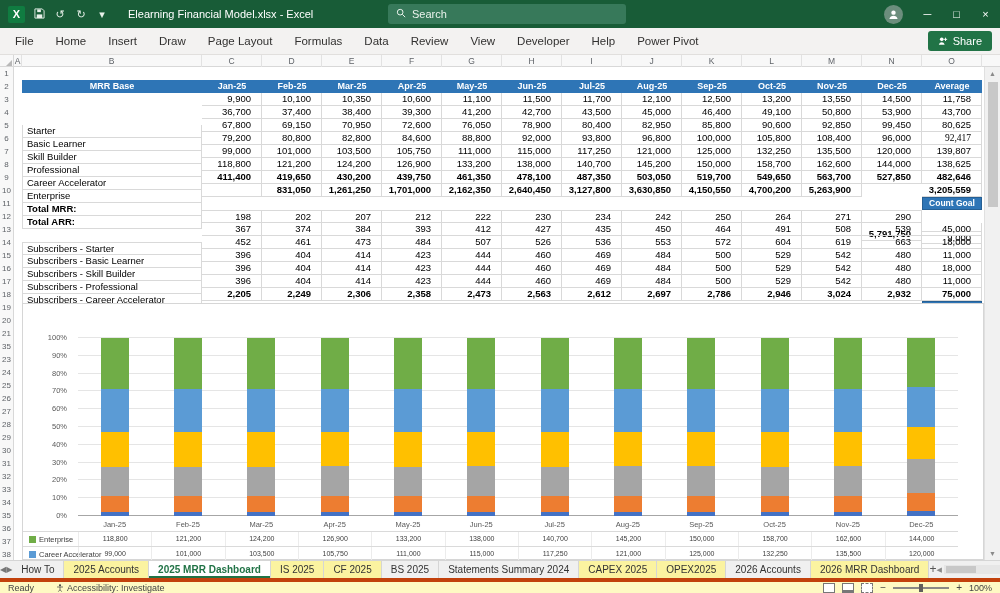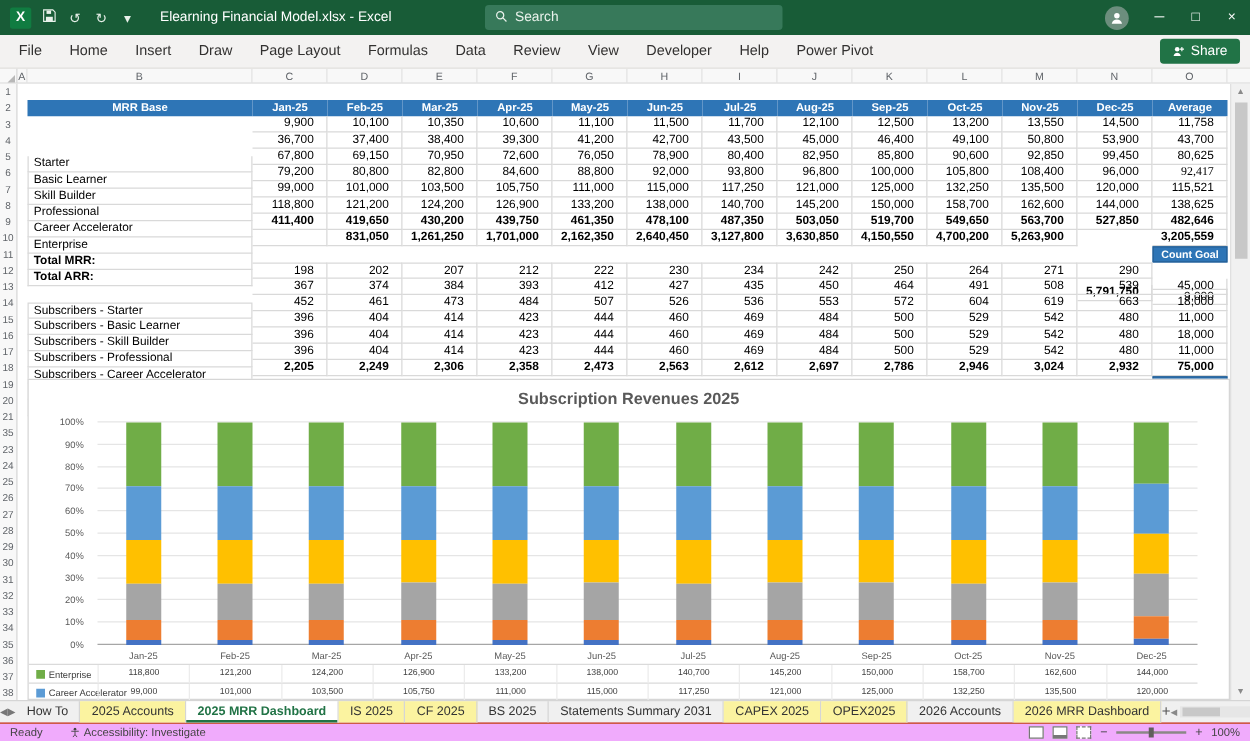--- a/index.html
+++ b/index.html
@@ -88,21 +88,21 @@
   .sheettab{padding:0 9px;font-size:10px;line-height:17px;color:#333;border-right:1px solid #D5D5D5;white-space:nowrap;}
   .sheettab.hl{background:#FBF3A0;}
   .sheettab.active{background:#FFF;color:#217346;font-weight:bold;box-shadow:inset 0 -2px 0 #217346;}
   .addsheet{width:18px;text-align:center;font-size:12px;color:#555;line-height:16px;}
   .hscroll{margin-left:auto;display:flex;align-items:center;gap:2px;padding-right:4px;}
   .hsarrow{font-size:7px;color:#8A8A8A;}
   .hstrack{width:70px;height:9px;background:#E6E6E6;position:relative;}
   .hsthumb{position:absolute;left:2px;top:1px;width:30px;height:7px;background:#C8C8C8;}
 
   
-  .statusbar{height:15px;background:#f0abfc;border-top:1px solid #c2410c;display:flex;align-items:center;
+  .statusbar{height:15px;background:#fef9c3;border-top:4px solid #c2410c;display:flex;align-items:center;
              font-size:9px;color:#444;box-sizing:border-box;}
   .sb-ready{margin-left:8px;}
   .sb-acc{margin-left:22px;display:flex;align-items:center;gap:3px;}
   .sb-right{margin-left:auto;display:flex;align-items:center;gap:7px;margin-right:8px;}
   .viewicon{width:12px;height:10px;border:1px solid #777;box-sizing:border-box;background:#fff;}
   .viewicon.v2{border-bottom-width:3px;}
   .viewicon.v3{border-style:dashed;}
   .zoomtrack{width:56px;height:2px;background:#8A8886;position:relative;}
   .zoomthumb{position:absolute;left:50%;margin-left:-2px;top:-3px;width:4px;height:8px;background:#605E5C;}
   .zbtn{font-size:10px;color:#444;}
@@ -332,21 +332,21 @@
           <div class="c num tb" style="width: 60px;">103,500</div>
           <div class="c num tb" style="width: 60px;">105,750</div>
           <div class="c num tb" style="width: 60px;">111,000</div>
           <div class="c num tb" style="width: 60px;">115,000</div>
           <div class="c num tb" style="width: 60px;">117,250</div>
           <div class="c num tb" style="width: 60px;">121,000</div>
           <div class="c num tb" style="width: 60px;">125,000</div>
           <div class="c num tb" style="width: 60px;">132,250</div>
           <div class="c num tb" style="width: 60px;">135,500</div>
           <div class="c num tb" style="width: 60px;">120,000</div>
-          <div class="c num tb" style="width: 60px;">115,521</div>
+          <div class="c num tb" style="width: 60px;">139,807</div>
         </div>
         <div class="r">
           <div class="c" style="width: 8px;"></div>
           <div class="c lab tb bl" style="width: 180px;">Enterprise</div>
           <div class="c num tb" style="width: 60px;">118,800</div>
           <div class="c num tb" style="width: 60px;">121,200</div>
           <div class="c num tb" style="width: 60px;">124,200</div>
           <div class="c num tb" style="width: 60px;">126,900</div>
           <div class="c num tb" style="width: 60px;">133,200</div>
           <div class="c num tb" style="width: 60px;">138,000</div>
@@ -558,21 +558,20 @@
         <div class="r"></div>
         <div class="r"></div>
         <div class="r"></div>
         <div class="r"></div>
         <div class="r"></div>
         <div class="r"></div>
         <div class="r"></div>
         <div class="r"></div>
         <div class="r"></div>
         <div class="chart">
-          <div class="chart-title">Subscription Revenues 2025</div>
           <div id="plot">
             <div id="gridlines">
               <div class="gline axis" style="bottom: 0%;"></div>
               <div class="gline" style="bottom: 10%;"></div>
               <div class="gline" style="bottom: 20%;"></div>
               <div class="gline" style="bottom: 30%;"></div>
               <div class="gline" style="bottom: 40%;"></div>
               <div class="gline" style="bottom: 50%;"></div>
               <div class="gline" style="bottom: 60%;"></div>
               <div class="gline" style="bottom: 70%;"></div>
@@ -781,21 +780,21 @@
   <div class="tabbar">
     <span class="tabnav">◀</span>
     <span class="tabnav">▶</span>
     <div id="sheet-tabs">
         <span class="sheettab">How To</span>
         <span class="sheettab hl">2025 Accounts</span>
         <span class="sheettab active">2025 MRR Dashboard</span>
         <span class="sheettab hl">IS 2025</span>
         <span class="sheettab hl">CF 2025</span>
         <span class="sheettab">BS 2025</span>
-        <span class="sheettab">Statements Summary 2031</span>
+        <span class="sheettab">Statements Summary 2024</span>
         <span class="sheettab hl">CAPEX 2025</span>
         <span class="sheettab hl">OPEX2025</span>
         <span class="sheettab">2026 Accounts</span>
         <span class="sheettab hl">2026 MRR Dashboard</span>
       </div>
     <span class="addsheet">+</span>
     <div class="hscroll">
       <span class="hsarrow">◀</span>
       <div class="hstrack">
           <div class="hsthumb"></div>

